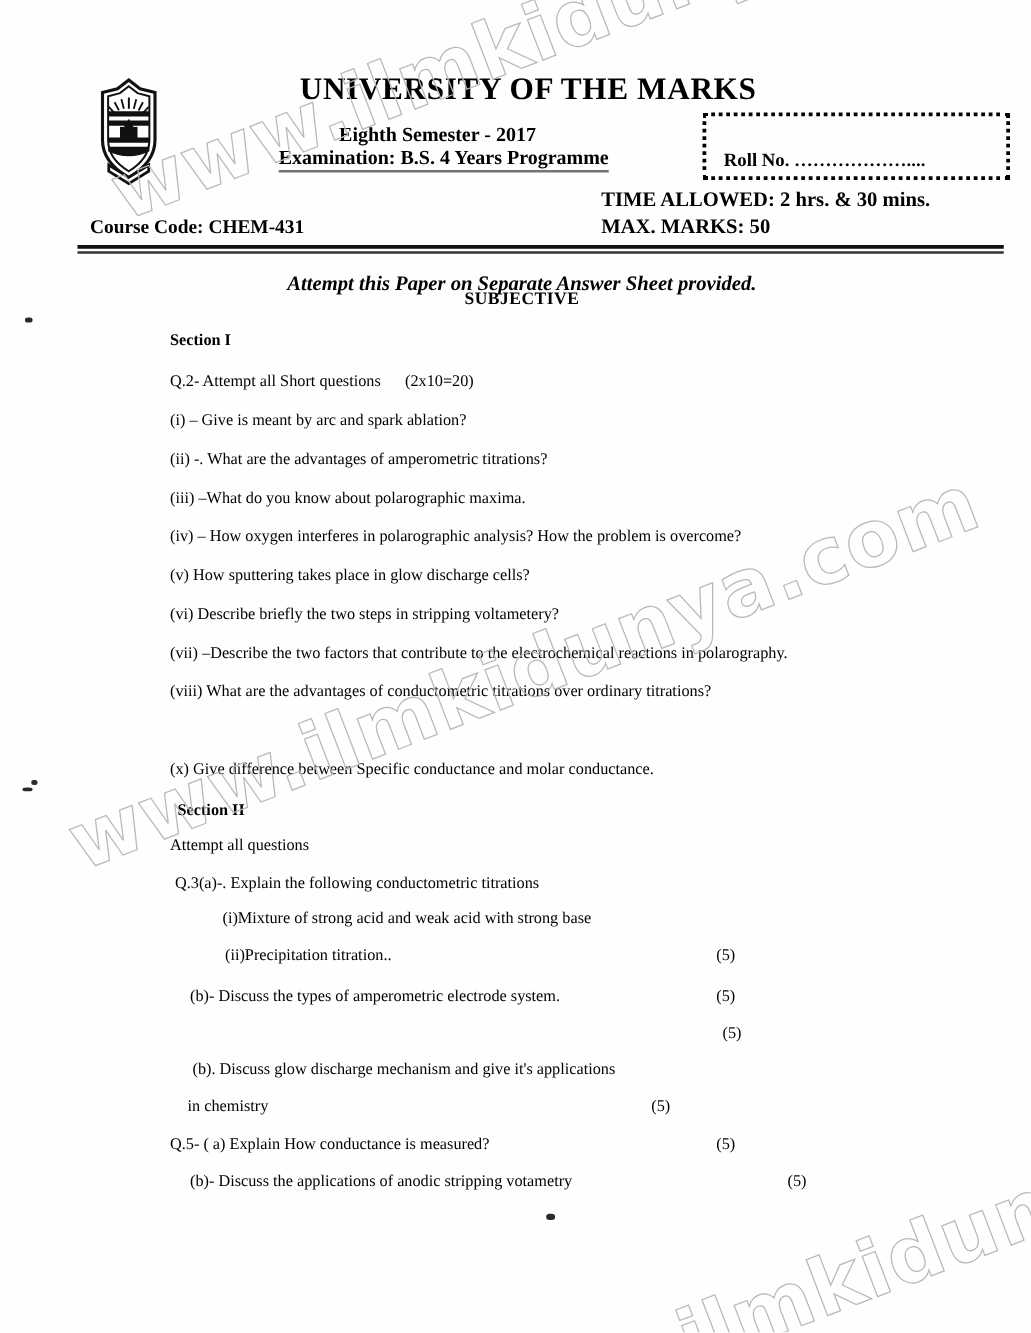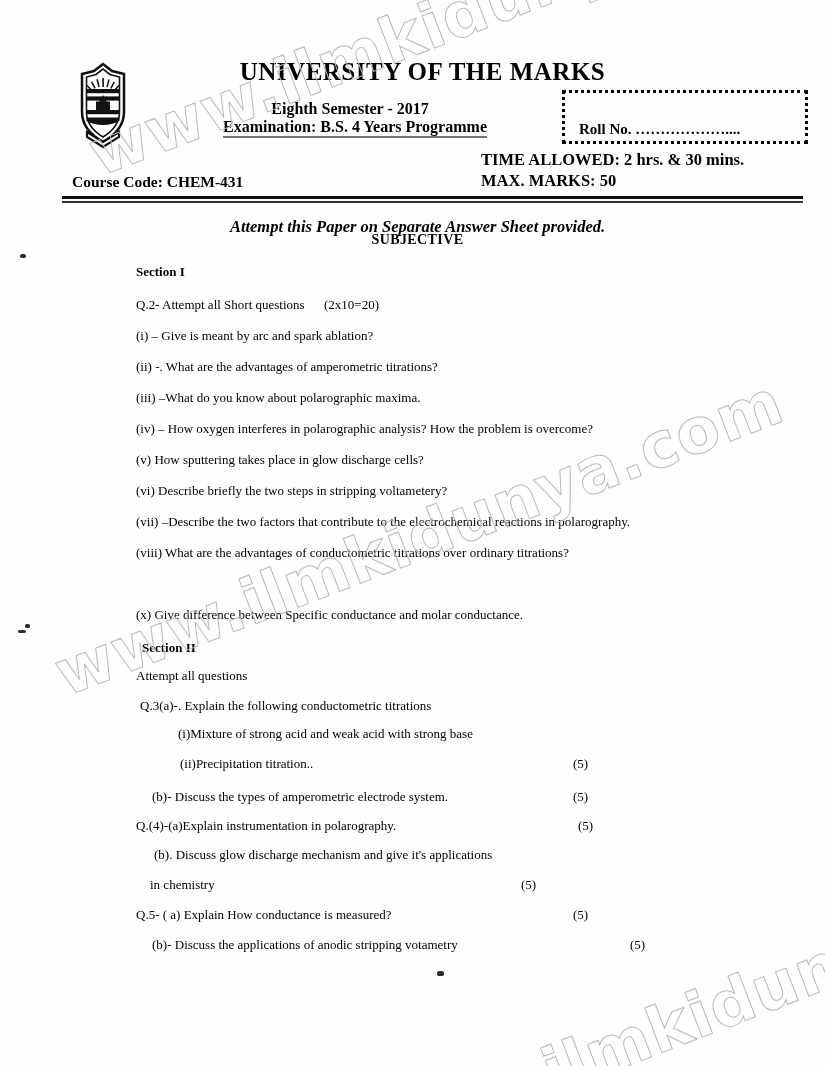--- a/index.html
+++ b/index.html
@@ -285,21 +285,20 @@
   <div class="qline" style="left:140px; top:698px;">Q.3(a)-. Explain  the following conductometric titrations</div>
 
   <div class="qline" style="left:178px; top:726px;">(i)Mixture of strong acid and weak acid with strong base</div>
 
   <div class="qline" style="left:180px; top:756px;">(ii)Precipitation titration..</div>
   <div class="marks" style="left:573px; top:756px;">(5)</div>
 
   <div class="qline" style="left:152px; top:789px;">(b)- Discuss the types of amperometric electrode system.</div>
   <div class="marks" style="left:573px; top:789px;">(5)</div>
 
-  <div class="qline" style="left:136px; top:818px;">Q.(4)-(a)Explain  instrumentation in polarography.</div>
   <div class="marks" style="left:578px; top:818px;">(5)</div>
 
   <div class="qline" style="left:154px; top:847px;">(b).  Discuss glow discharge mechanism and give it's  applications</div>
 
   <div class="qline" style="left:150px; top:877px;">in chemistry</div>
   <div class="marks" style="left:521px; top:877px;">(5)</div>
 
   <div class="qline" style="left:136px; top:907px;">Q.5- ( a) Explain How conductance is measured?</div>
   <div class="marks" style="left:573px; top:907px;">(5)</div>
 

